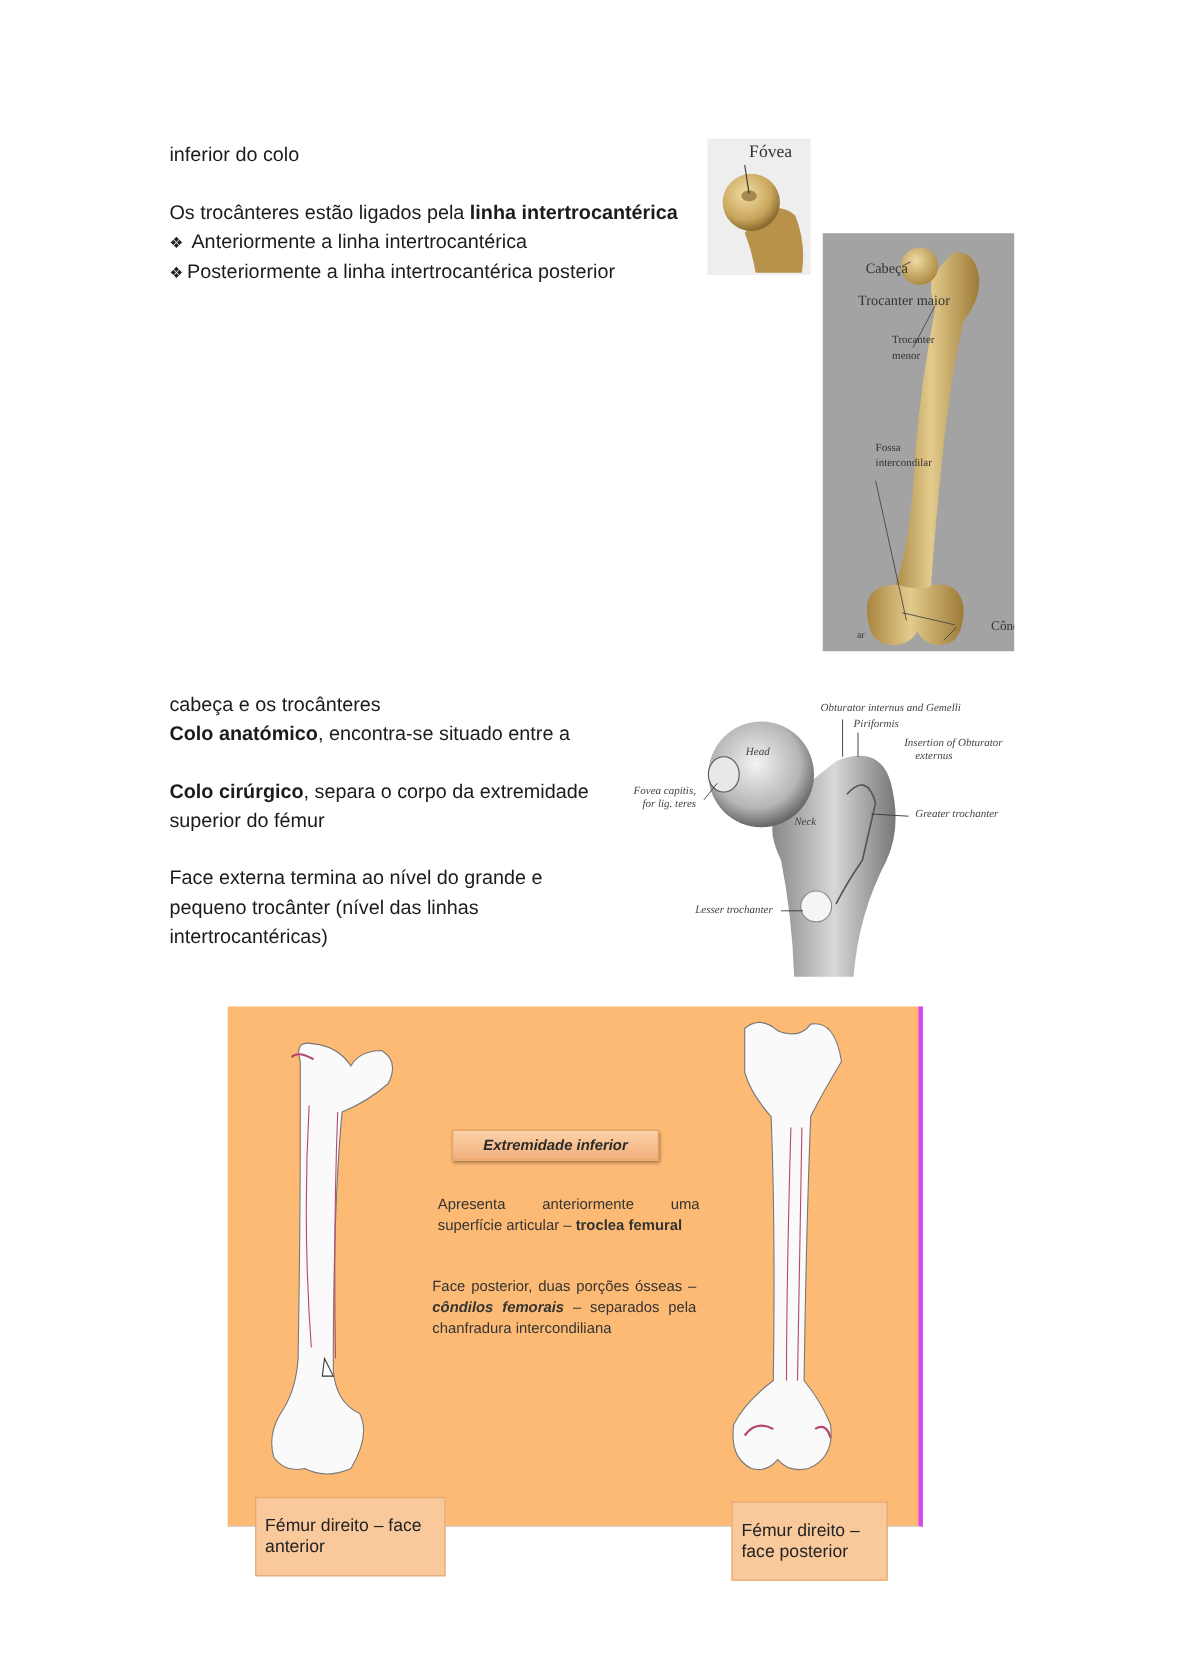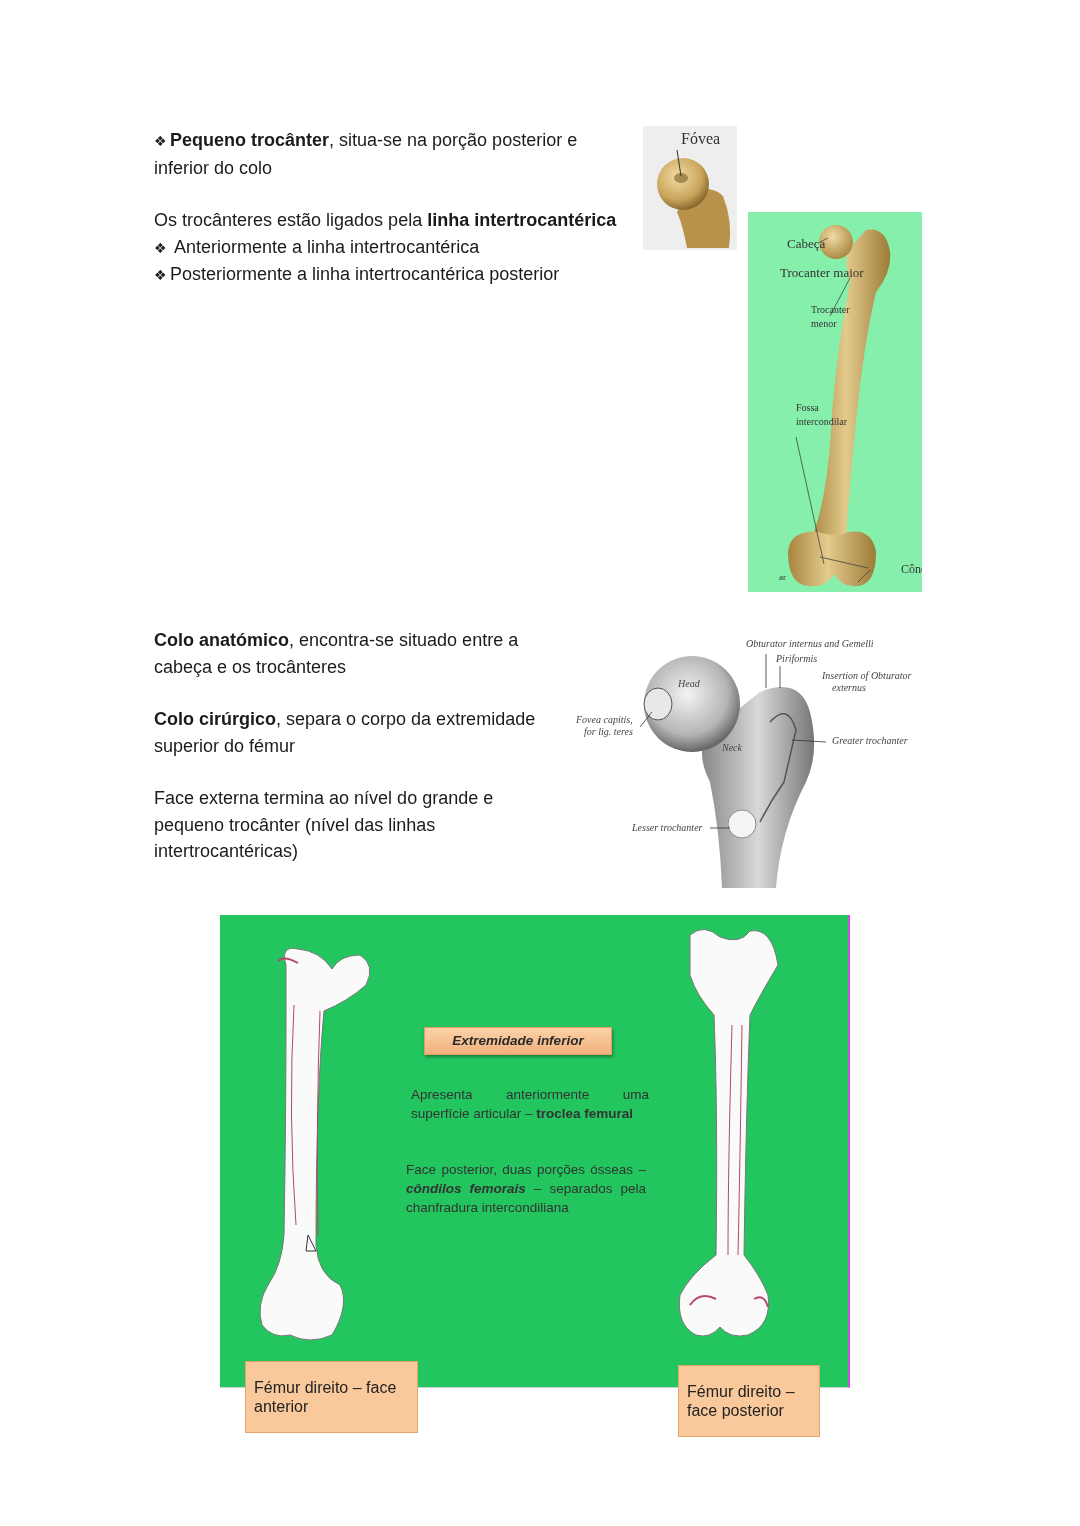--- a/index.html
+++ b/index.html
@@ -11,38 +11,35 @@
   .diamond { display:inline-block; width:16px; font-size:14px; color:#222; }
   .para { margin:0; }
   .gap { height:26px; }
 
   
   .panel { position:absolute; overflow:hidden; }
   .lbl-serif { font-family:"Liberation Serif", "DejaVu Serif", serif; color:#333;margin-left:30px; }
   .lbl-italic { font-family:"Liberation Serif", "DejaVu Serif", serif; font-style:italic; color:#444; font-size:10px; }
 
   
-  .slide { position:absolute; left:220px; top:915px; width:628px; height:472px; background:#22c55e;
-           border-right:2px solid #d946ef; border-bottom:1px solid #d0d0d0; }
+  .slide { position:absolute; left:207px; top:915px; width:628px; height:472px; background:#fdba74;
+           border-right:4px solid #d946ef; border-bottom:1px solid #d0d0d0; }
   .title-box { position:absolute; left:204px; top:112px; width:186px; height:26px;
                background:linear-gradient(#fbd2a8,#f2b07c); border:1px solid #e2a067;
                box-shadow:1px 2px 3px rgba(0,0,0,0.35); text-align:center;
                font-weight:bold; font-style:italic; font-size:13.5px; line-height:26px; color:#2a2a2a; }
   .slide-text { position:absolute; font-size:13.5px; line-height:19px; color:#333; }
   .justify { text-align:justify; text-align-last:auto; }
   .caption-box { position:absolute; background:#f9c99c; border:1px solid #e3a46d;
                  font-size:16px; line-height:19px; color:#222; padding:16px 8px; }
 </style>
 </head>
 <body>
 
 <div class="abs txt" style="left:154px; top:127px; width:480px;">
-  <p class="para">
-    <span class="diamond">❖</span><b>Pequeno trocânter</b><span>, situa-se na porção posterior e</span>
-  </p>
   <p class="para">inferior do colo</p>
   <div class="gap"></div>
   <p class="para"><span>Os trocânteres estão ligados pela </span><b>linha intertrocantérica</b></p>
   <p class="para"><span class="diamond">❖</span><span> Anteriormente a linha intertrocantérica</span></p>
   <p class="para"><span class="diamond">❖</span><span>Posteriormente a linha intertrocantérica posterior</span></p>
 </div>
 
 <div class="panel" style="left:643px; top:126px; width:94px; height:124px; background:#eeeeee;">
   <span class="abs lbl-serif" style="left:8px; top:4px; font-size:16px;">Fóvea</span>
   <svg width="94" height="124" style="position:absolute;left:0;top:0">
@@ -53,21 +50,21 @@
           <stop offset="1" stop-color="#8b6a2e"></stop>
         </radialGradient>
       </defs>
     <path d="M50 64 Q70 60 80 70 Q90 95 86 122 L44 122 Q40 100 34 86 Z" fill="#b8924a"></path>
     <circle cx="40" cy="58" r="26" fill="url(#hg)"></circle>
     <ellipse cx="38" cy="52" rx="7" ry="5" fill="#8a6b33" opacity="0.7"></ellipse>
     <line x1="34" y1="24" x2="38" y2="50" stroke="#333" stroke-width="1"></line>
   </svg>
 </div>
 
-<div class="panel" style="left:748px; top:212px; width:174px; height:380px; background:#86efac;">
+<div class="panel" style="left:748px; top:212px; width:174px; height:380px; background:#a3a3a3;">
   <svg width="174" height="380" style="position:absolute;left:0;top:0">
     <defs>
       <linearGradient id="bone" x1="0" x2="1">
           <stop offset="0" stop-color="#a8843f"></stop>
           <stop offset="0.45" stop-color="#e3cb8d"></stop>
           <stop offset="1" stop-color="#9d7a36"></stop>
         </linearGradient>
       <radialGradient id="hd" cx="40%" cy="35%" r="70%">
           <stop offset="0" stop-color="#f0dca5"></stop>
           <stop offset="1" stop-color="#a9843d"></stop>
@@ -86,22 +83,22 @@
   <span class="abs lbl-serif" style="left:2px; top:53px; font-size:13px;">Trocanter maior</span>
   <span class="abs lbl-serif" style="left:33px; top:92px; font-size:10px;">Trocanter</span>
   <span class="abs lbl-serif" style="left:33px; top:106px; font-size:10px;">menor</span>
   <span class="abs lbl-serif" style="left:18px; top:190px; font-size:10px;">Fossa</span>
   <span class="abs lbl-serif" style="left:18px; top:204px; font-size:10px;">intercondilar</span>
   <span class="abs lbl-serif" style="left:123px; top:350px; font-size:12px;">Côndilos</span>
   <span class="abs lbl-serif" style="left:1px; top:360px; font-size:9px;">ar</span>
 </div>
 
 <div class="abs txt" style="left:154px; top:627px; width:420px;">
+  <p class="para">cabeça e os trocânteres</p>
   <p class="para"><b>Colo anatómico</b><span>, encontra-se situado entre a</span></p>
-  <p class="para">cabeça e os trocânteres</p>
   <div class="gap"></div>
   <p class="para"><b>Colo cirúrgico</b><span>, separa o corpo da extremidade</span></p>
   <p class="para">superior do fémur</p>
   <div class="gap"></div>
   <p class="para">Face externa termina ao nível do grande e</p>
   <p class="para">pequeno trocânter (nível das linhas</p>
   <p class="para">intertrocantéricas)</p>
 </div>
 
 <div class="panel" style="left:570px; top:632px; width:350px; height:260px; background:#fff;">

